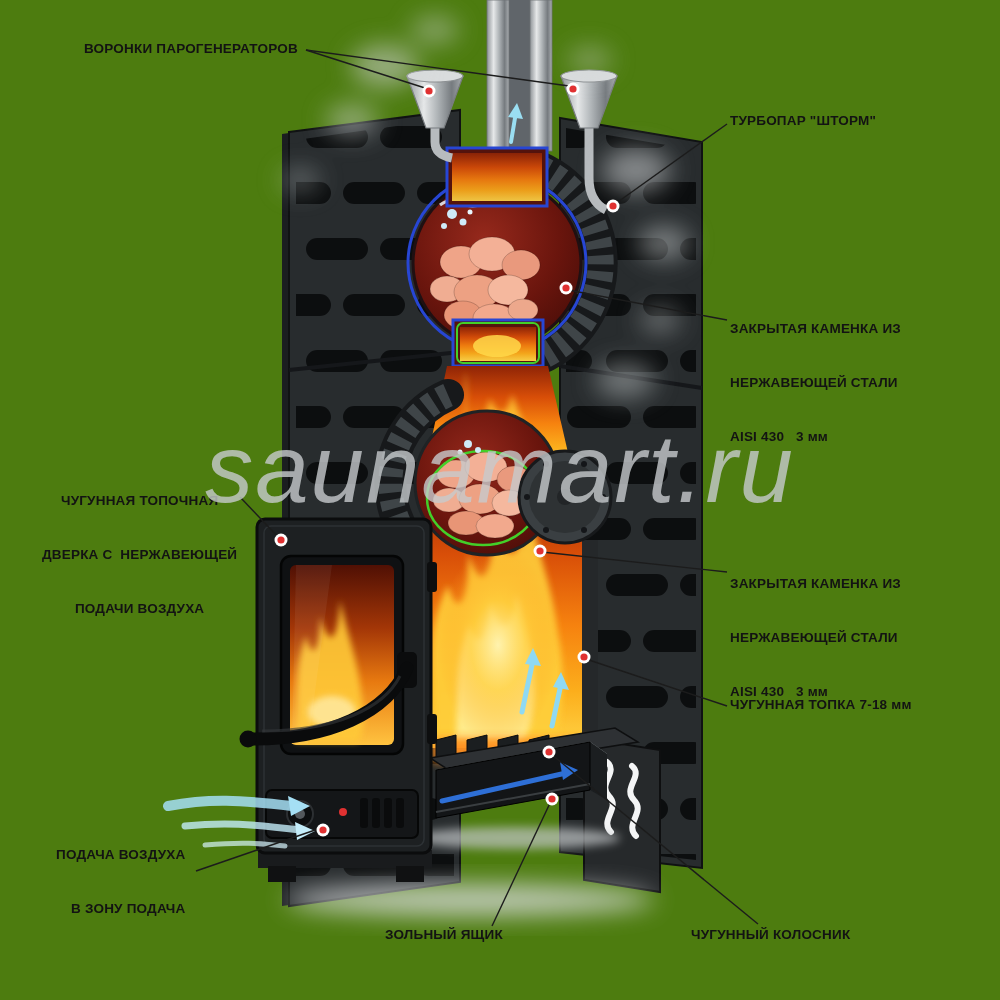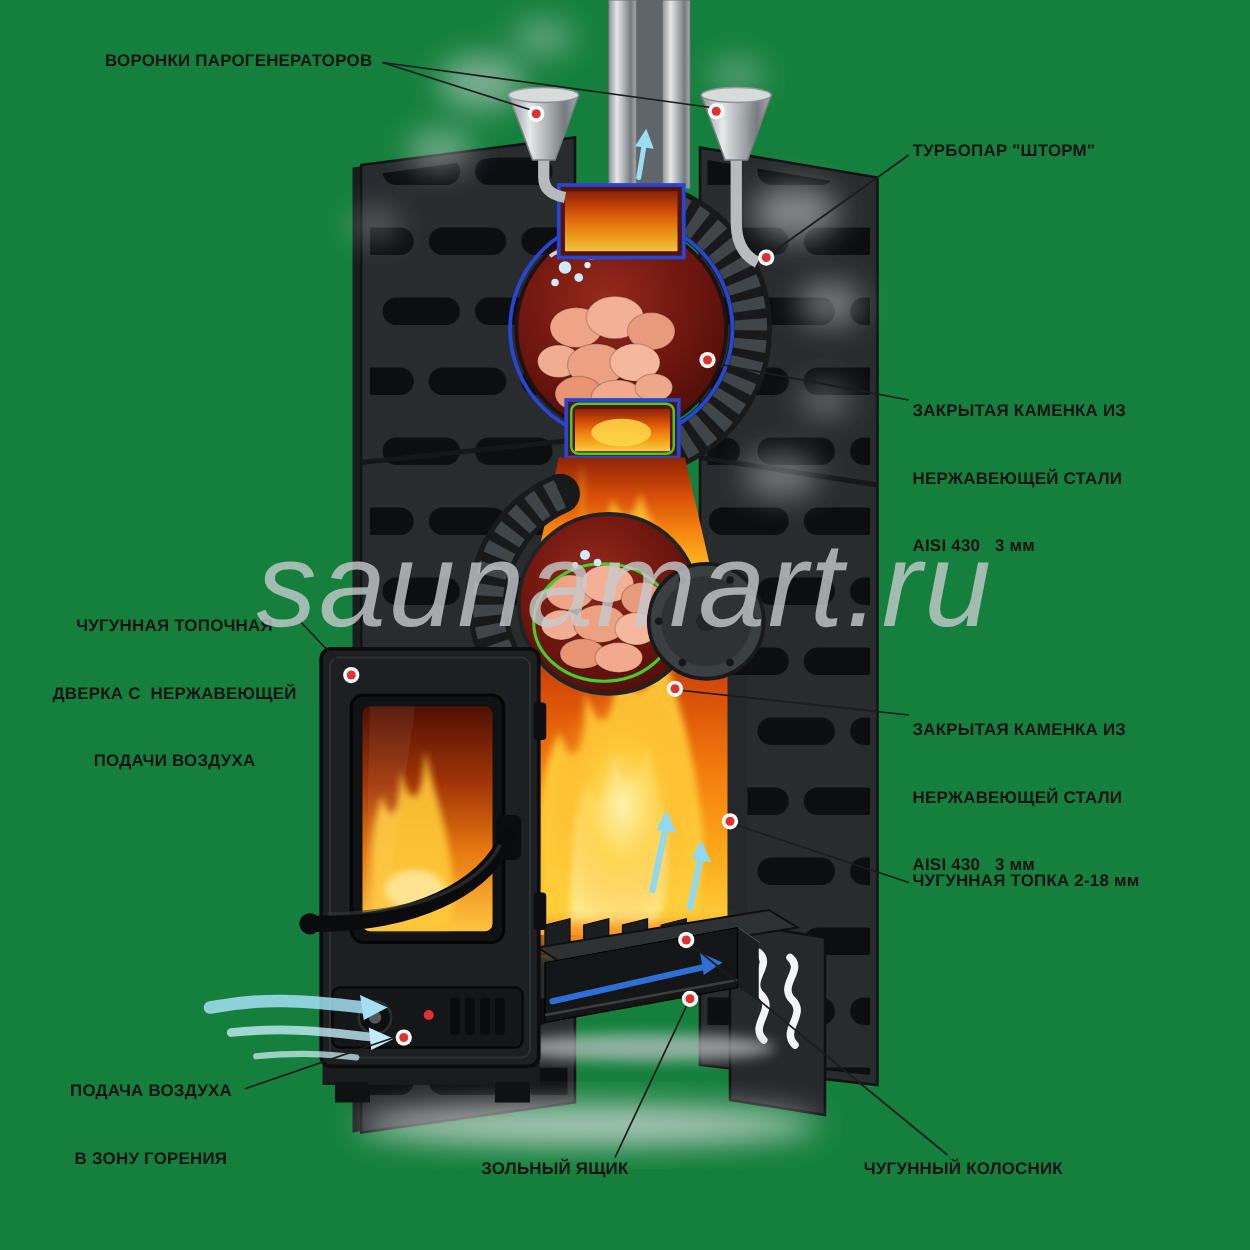--- a/index.html
+++ b/index.html
@@ -1,16 +1,16 @@
 <!DOCTYPE html>
 <html><head>
 <meta charset="utf-8">
 <style>
   html,body{margin:0;padding:0;background:#ffffff;}
-  .stage{position:relative;width:1000px;height:1000px;background:#15803d;overflow:hidden;
+  .stage{position:relative;width:1000px;height:1000px;background:#4d7c0f;overflow:hidden;
          font-family:"Liberation Sans", sans-serif;}
   .stage svg{position:absolute;left:0;top:0;}
   .lbl{position:absolute;z-index:40;font-weight:bold;font-size:13.5px;line-height:18px;
        color:#131313;letter-spacing:.2px;white-space:pre;}
   .lbl.center{text-align:center;}
   .watermark{position:absolute;z-index:50;left:50%;top:414px;transform:translateX(-50%);
              font-size:96px;font-weight:400;letter-spacing:2px;color:#c7cbcd;opacity:.8;
              white-space:nowrap;pointer-events:none;font-style:italic;}
 </style>
 </head>
@@ -354,25 +354,25 @@
   <div>ДВЕРКА С  НЕРЖАВЕЮЩЕЙ</div>
   <div>ПОДАЧИ ВОЗДУХА</div>
 </div>
 
 <div class="lbl" style="left:730px;top:539px;">
   <div>ЗАКРЫТАЯ КАМЕНКА ИЗ</div>
   <div>НЕРЖАВЕЮЩЕЙ СТАЛИ</div>
   <div>AISI 430   3 мм</div>
 </div>
 
-<div class="lbl" style="left:730px;top:696px;">ЧУГУННАЯ ТОПКА 2-18 мм</div>
-
-<div class="lbl center" style="left:56px;top:828px;">
+<div class="lbl" style="left:730px;top:696px;">ЧУГУННАЯ ТОПКА 7-18 мм</div>
+
+<div class="lbl center" style="left:56px;top:810px;text-align:right;">
   <div>ПОДАЧА ВОЗДУХА</div>
-  <div>В ЗОНУ ГОРЕНИЯ</div>
+  <div>В ЗОНУ ПОДАЧА</div>
 </div>
 
 <div class="lbl" style="left:385px;top:926px;">ЗОЛЬНЫЙ ЯЩИК</div>
 
 <div class="lbl" style="left:691px;top:926px;">ЧУГУННЫЙ КОЛОСНИК</div>
 
 <div class="watermark">saunamart.ru</div>
 
 </div>
 

